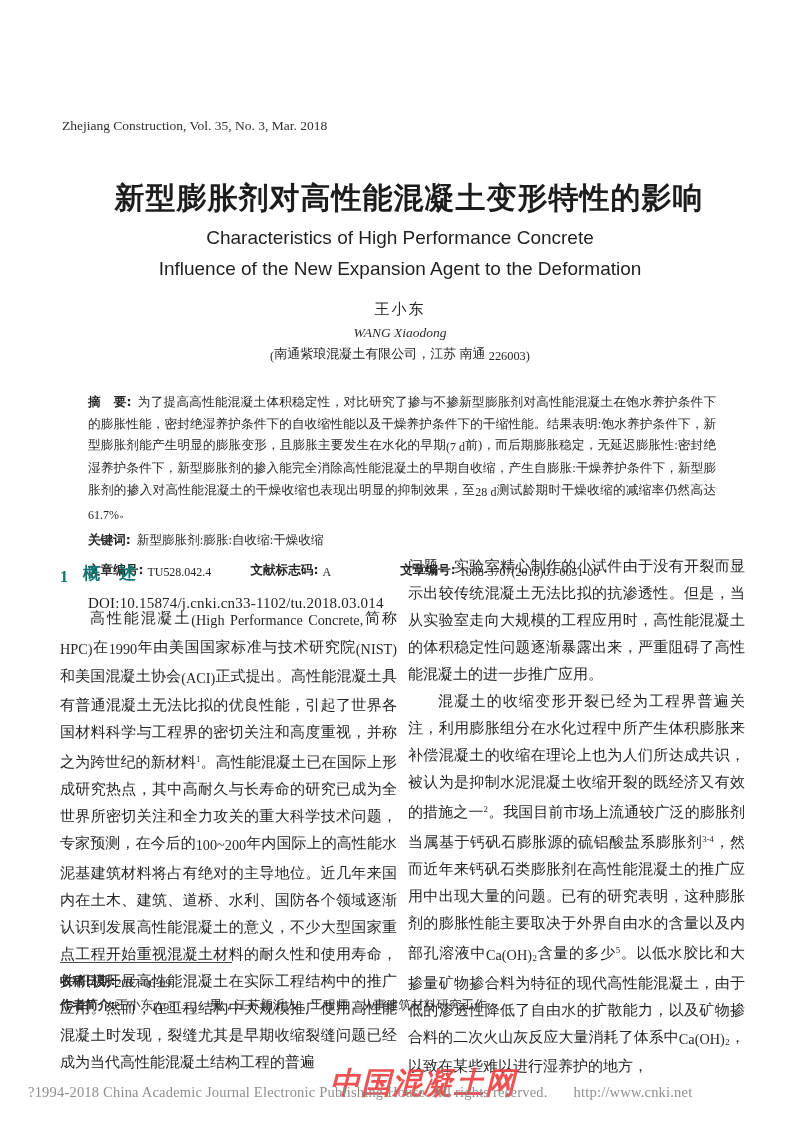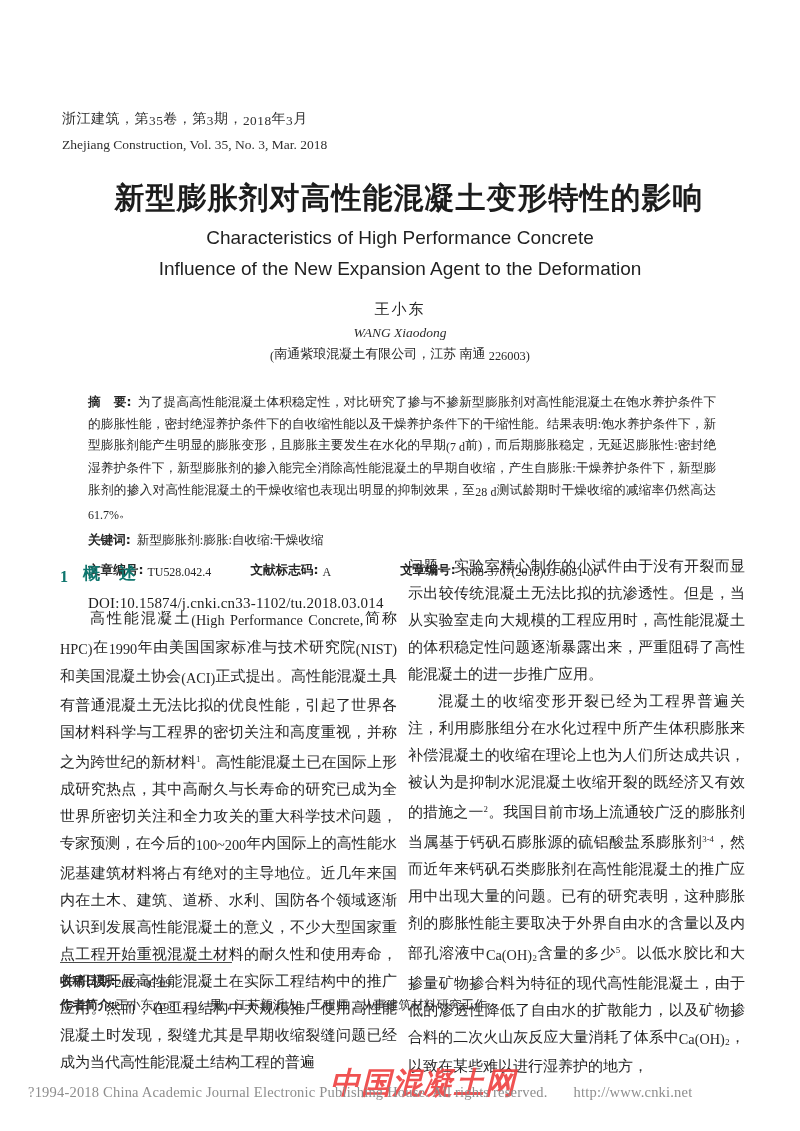--- a/index.html
+++ b/index.html
@@ -70,21 +70,20 @@
     font-size:14.5px; color:#8d8d8d; letter-spacing:0.2px;
     font-family:"Liberation Serif","DejaVu Serif",serif; }
   .copyright .url { margin-left:26px; }
 </style>
 </head>
 <body>
 
 <div class="page">
 
   <div class="jheader">
-    <div class="jheader-cn">浙江建筑，第<span class="lat">35</span>卷，第<span class="lat">3</span>期，<span class="lat">2018</span>年<span class="lat">3</span>月</div>
     <div class="jheader-en">Zhejiang Construction, Vol. 35, No. 3, Mar. 2018</div>
   </div>
 
   <div class="title-cn">新型膨胀剂对高性能混凝土变形特性的影响</div>
   <div class="title-en">
     <div>Characteristics of High Performance Concrete</div>
     <div>Influence of the New Expansion Agent to the Deformation</div>
   </div>
 
   <div class="author-cn">王小东</div>

